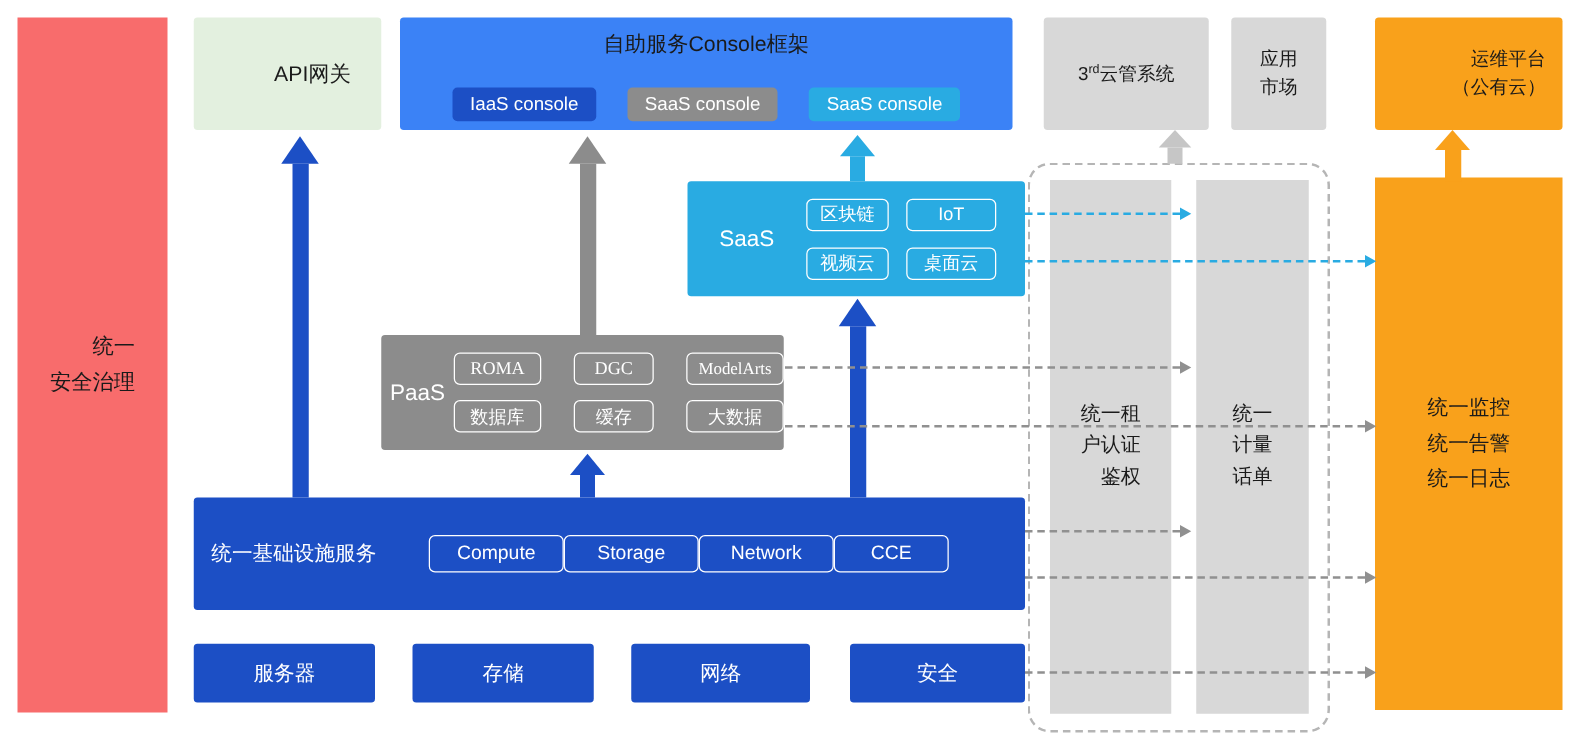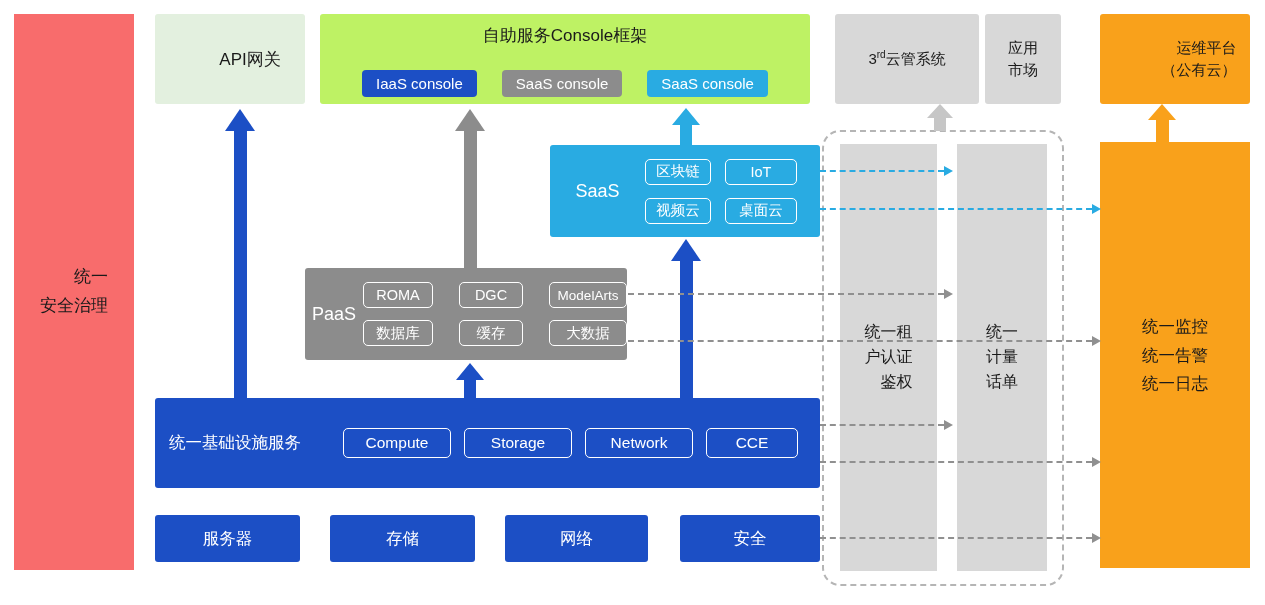--- a/index.html
+++ b/index.html
@@ -4,21 +4,21 @@
 <style>
   html,body{margin:0;padding:0;background:#fff;}
   body{font-family:"Liberation Sans","DejaVu Sans",sans-serif;color:#1a1a1a;}
   .canvas{position:relative;width:1265px;height:605px;background:#fff;overflow:hidden;}
   .abs{position:absolute;box-sizing:border-box;}
   .center{display:flex;align-items:center;justify-content:center;}
   .ml{white-space:pre-line;text-align:right;}
 
   .bg-red{background:#F86C6C;}
   .bg-lgreen{background:#E3F0DF;padding-left:40px;}
-  .bg-green{background:#bef264;}
+  .bg-green{background:#3b82f6;}
   .bg-blue{background:#1C4FC5;}
   .bg-gray{background:#8C8C8C;}
   .bg-lgray{background:#D8D8D8;}
   .bg-cyan{background:#29ABE2;}
   .bg-orange{background:#F9A11B;}
   .box{border-radius:3px;}
 
   
   .chip{border:1.5px solid #fff;border-radius:5px;color:#fff;display:flex;align-items:center;
         justify-content:center;font-size:14.5px;height:26px;padding:0 8px;box-sizing:border-box;}
@@ -28,23 +28,23 @@
            padding:10px 0 7px;box-sizing:border-box;}
   .console-title{font-size:17px;}
   .console-row{display:flex;gap:25px;}
   .cchip{border-radius:4px;color:#fff;font-size:15px;height:27px;display:flex;align-items:center;
          justify-content:center;padding:0 14px;}
 
   
   .layer{display:flex;align-items:center;box-sizing:border-box;}
   .layer-label{color:#fff;font-size:18px;text-align:center;}
   .saas-grid{display:grid;grid-template-columns:66px 72px;gap:13px 14px;}
-  .paas-grid{display:grid;grid-template-columns:70px 64px:78px;gap:12px 26px;}
+  .paas-grid{display:grid;grid-template-columns:70px 64px:78px;gap:12px 26px;font-family:Liberation Serif, serif;}
   .paas-grid{grid-template-columns:70px 64px 78px;}
-  .infra-row{display:flex;gap:13px;align-items:center;}
+  .infra-row{display:flex;align-items:center;}
   .infra-row .chip{height:30px;min-width:108px;font-size:15.5px;}
   .infra-row .chip:last-child{min-width:92px;}
   .infra-label{color:#fff;font-size:16.5px;margin:0 42px 0 14px;}
 
   .hw{color:#fff;font-size:16.5px;}
 
   .vbar-label{font-size:16px;line-height:1.55;}
 
   .dashed-frame{border:2px dashed #B5B5B5;border-radius:18px;background:transparent;}
 
@@ -80,21 +80,21 @@
 
   <div class="abs bg-green box console" style="left:320px;top:14px;width:490px;height:90px;">
     <div class="console-title">自助服务Console框架</div>
     <div class="console-row">
       <div class="cchip bg-blue">IaaS console</div>
       <div class="cchip bg-gray">SaaS console</div>
       <div class="cchip bg-cyan">SaaS console</div>
     </div>
   </div>
 
-  <div class="abs bg-lgray center box" style="left:835px;top:14px;width:144px;height:90px;">
+  <div class="abs bg-lgray center box" style="left:835px;top:14px;width:132px;height:90px;">
     <div style="font-size:15px;">
       <span>3</span><sup>rd</sup><span>云管系统</span>
     </div>
   </div>
 
   <div class="abs bg-lgray center box" style="left:985px;top:14px;width:76px;height:90px;">
     <div class="ml" style="font-size:15px;line-height:1.5;">应用
 市场</div>
   </div>
 

